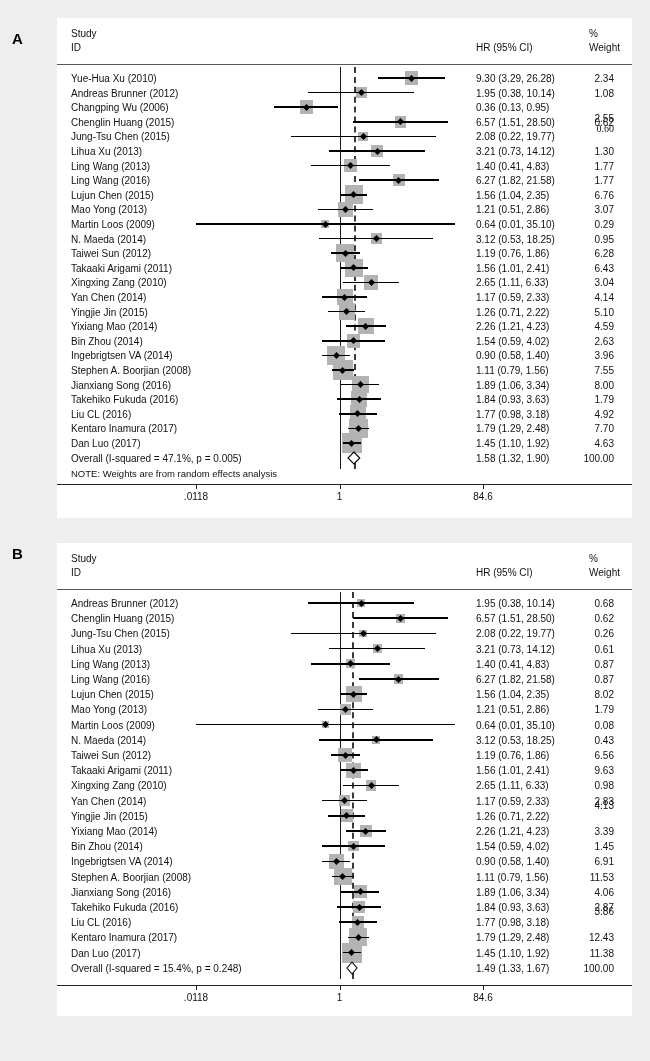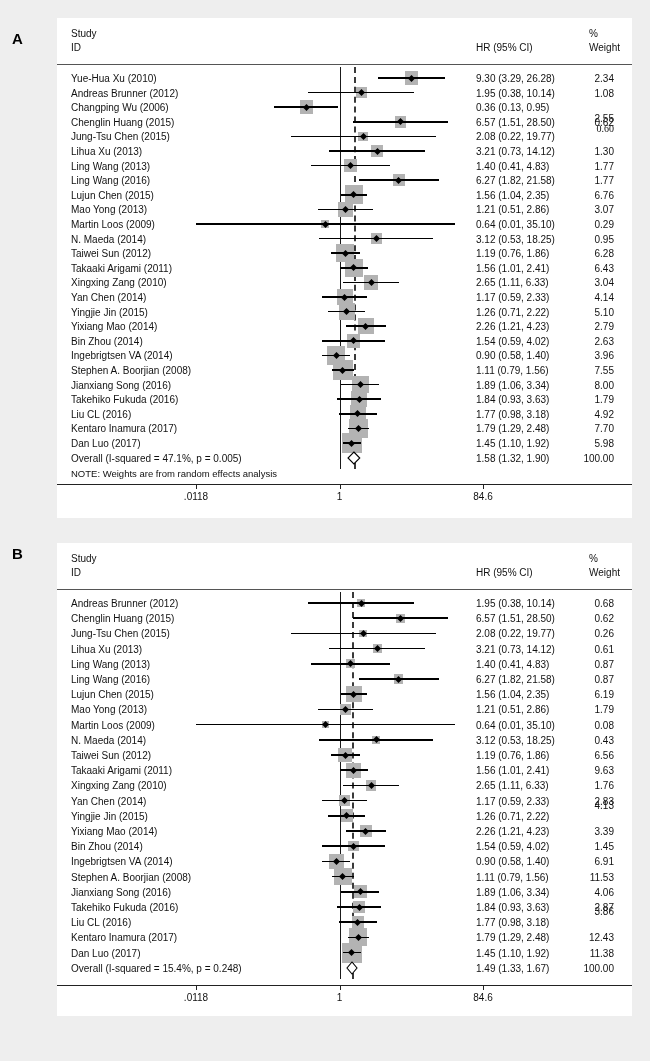--- a/index.html
+++ b/index.html
@@ -222,21 +222,21 @@
       <div class="box" style="left:281.50560523794786px;top:285.1062617990762px;width:16.98747640184767px;height:16.98747640184767px;"></div>
       <div class="ci-line" style="left:271.45559650729126px;top:292.85px;width:36.85451607542154px;"></div>
       <div class="marker" style="left:287.4993434388717px;top:291.1px;"></div>
       <div class="row-hr" style="left:419px;top:288.6px;">1.26 (0.71, 2.22)</div>
       <div class="row-wt" style="right:18px;top:288.6px;">5.10</div>
       <div class="row-label" style="left:14px;top:303.2px;">Yixiang Mao  (2014)</div>
       <div class="box" style="left:300.6756065637987px;top:299.98818232492147px;width:16.423635350157042px;height:16.423635350157042px;"></div>
       <div class="ci-line" style="left:288.6903146720191px;top:307.45px;width:40.46187402533644px;"></div>
       <div class="marker" style="left:306.3874242388772px;top:305.7px;"></div>
       <div class="row-hr" style="left:419px;top:303.2px;">2.26 (1.21, 4.23)</div>
-      <div class="row-wt" style="right:18px;top:303.2px;">2.79</div>
+      <div class="row-wt" style="right:18px;top:303.2px;">4.59</div>
       <div class="row-label" style="left:14px;top:317.8px;">Bin Zhou (2014)</div>
       <div class="box" style="left:289.54162000962407px;top:315.85487520326217px;width:13.890249593475671px;height:13.890249593475671px;"></div>
       <div class="ci-line" style="left:265.4702020223707px;top:322.05px;width:62.035811763846255px;"></div>
       <div class="marker" style="left:293.9867448063619px;top:320.3px;"></div>
       <div class="row-hr" style="left:419px;top:317.8px;">1.54 (0.59, 4.02)</div>
       <div class="row-wt" style="right:18px;top:317.8px;">2.63</div>
       <div class="row-label" style="left:14px;top:332.4px;">Ingebrigtsen VA (2014)</div>
       <div class="box" style="left:269.9674514809273px;top:328.24578224830594px;width:18.308435503388026px;height:18.308435503388026px;"></div>
       <div class="ci-line" style="left:264.9175630329249px;top:336.65px;width:28.48793770152946px;"></div>
       <div class="marker" style="left:276.62166923262134px;top:334.9px;"></div>
@@ -270,21 +270,21 @@
       <div class="box" style="left:291.5996585083287px;top:400.64961979957855px;width:19.500760400842843px;height:19.500760400842843px;"></div>
       <div class="ci-line" style="left:290.76005132760974px;top:409.65px;width:21.130497105535483px;"></div>
       <div class="marker" style="left:298.8500387087501px;top:407.9px;"></div>
       <div class="row-hr" style="left:419px;top:405.4px;">1.79 (1.29, 2.48)</div>
       <div class="row-wt" style="right:18px;top:405.4px;">7.70</div>
       <div class="row-label" style="left:14px;top:420px;">Dan Luo (2017)</div>
       <div class="box" style="left:284.53995375265106px;top:415px;width:20px;height:20px;"></div>
       <div class="ci-line" style="left:285.6090706001116px;top:424.25px;width:18.007511783629923px;"></div>
       <div class="marker" style="left:292.03995375265106px;top:422.5px;"></div>
       <div class="row-hr" style="left:419px;top:420px;">1.45 (1.10, 1.92)</div>
-      <div class="row-wt" style="right:18px;top:420px;">5.98</div>
+      <div class="row-wt" style="right:18px;top:420px;">4.63</div>
       <div class="row-label" style="left:14px;top:434.59999999999997px;">Overall  (I-squared = 47.1%, p = 0.005)</div>
       <svg style="position:absolute;left:290.4283335926858px;top:432.59999999999997px;" width="13.774789865434116" height="14">
       <polygon points="6.887394932717058,1 12.774789865434116,7 6.887394932717058,13 1,7" fill="#ffffff" stroke="#000" stroke-width="1.1"></polygon>
       </svg>
       <div class="row-hr" style="left:419px;top:434.59999999999997px;">1.58 (1.32, 1.90)</div>
       <div class="row-wt" style="right:18px;top:434.59999999999997px;">100.00</div>
       <div class="note" style="left:14px;top:450.2px;">NOTE: Weights are from random effects analysis</div>
       <div class="bottom-rule" style="left:0px;top:466px;width:575px;"></div>
       <div class="axis-line" style="left:0px;top:466px;width:575px;"></div>
       <div class="tick" style="left:139px;top:466px;"></div>
@@ -341,21 +341,21 @@
       <div class="box" style="left:337.30019798436496px;top:131.42430368721563px;width:9.15139262556877px;height:9.15139262556877px;"></div>
       <div class="ci-line" style="left:301.88736842403944px;top:135.25px;width:79.94636388137883px;"></div>
       <div class="marker" style="left:339.37589429714933px;top:133.5px;"></div>
       <div class="row-hr" style="left:419px;top:131px;">6.27 (1.82, 21.58)</div>
       <div class="row-wt" style="right:18px;top:131px;">0.87</div>
       <div class="row-label" style="left:14px;top:146.2px;">Lujun Chen  (2015)</div>
       <div class="box" style="left:289.1197956365832px;top:143.4159018988092px;width:15.568196202381538px;height:15.568196202381538px;"></div>
       <div class="ci-line" style="left:283.7957770257022px;top:150.45px;width:26.35409543959662px;"></div>
       <div class="marker" style="left:294.40389373777396px;top:148.7px;"></div>
       <div class="row-hr" style="left:419px;top:146.2px;">1.56 (1.04, 2.35)</div>
-      <div class="row-wt" style="right:18px;top:146.2px;">6.19</div>
+      <div class="row-wt" style="right:18px;top:146.2px;">8.02</div>
       <div class="row-label" style="left:14px;top:161.39999999999998px;">Mao Yong (2013)</div>
       <div class="box" style="left:283.4301535096444px;top:161.13983883762532px;width:10.520322324749337px;height:10.520322324749337px;"></div>
       <div class="ci-line" style="left:260.7595440912731px;top:165.64999999999998px;width:55.739867726062926px;"></div>
       <div class="marker" style="left:286.1903146720191px;top:163.89999999999998px;"></div>
       <div class="row-hr" style="left:419px;top:161.39999999999998px;">1.21 (0.51, 2.86)</div>
       <div class="row-wt" style="right:18px;top:161.39999999999998px;">1.79</div>
       <div class="row-label" style="left:14px;top:176.6px;">Martin Loos (2009)</div>
       <div class="box" style="left:264.6221792272318px;top:178.12218708320145px;width:6.955625833597067px;height:6.955625833597067px;"></div>
       <div class="ci-line" style="left:139px;top:180.85px;width:258.55946493692255px;"></div>
       <div class="marker" style="left:265.59999214403035px;top:179.1px;"></div>
@@ -377,21 +377,21 @@
       <div class="box" style="left:289.4407527746356px;top:219.73685903686166px;width:14.926281926276658px;height:14.926281926276658px;"></div>
       <div class="ci-line" style="left:282.84950673086223px;top:226.45px;width:28.11541546538092px;"></div>
       <div class="marker" style="left:294.40389373777396px;top:224.7px;"></div>
       <div class="row-hr" style="left:419px;top:222.2px;">1.56 (1.01, 2.41)</div>
       <div class="row-wt" style="right:18px;top:222.2px;">9.63</div>
       <div class="row-label" style="left:14px;top:237.39999999999998px;">Xingxing Zang (2010)</div>
       <div class="box" style="left:308.7928278648642px;top:237.15885876480093px;width:10.482282470398086px;height:10.482282470398086px;"></div>
       <div class="ci-line" style="left:285.90163905507336px;top:241.64999999999998px;width:56.28214893725476px;"></div>
       <div class="marker" style="left:311.53396910006325px;top:239.89999999999998px;"></div>
       <div class="row-hr" style="left:419px;top:237.39999999999998px;">2.65 (1.11, 6.33)</div>
-      <div class="row-wt" style="right:18px;top:237.39999999999998px;">1.76</div>
+      <div class="row-wt" style="right:18px;top:237.39999999999998px;">0.98</div>
       <div class="row-label" style="left:14px;top:252.6px;">Yan Chen (2014)</div>
       <div class="box" style="left:281.76165447128045px;top:251.75811754907411px;width:11.683764901851802px;height:11.683764901851802px;"></div>
       <div class="ci-line" style="left:265.4702020223707px;top:256.85px;width:44.40335599473724px;"></div>
       <div class="marker" style="left:285.10353692220633px;top:255.10000000000002px;"></div>
       <div class="row-hr" style="left:419px;top:252.6px;">1.17 (0.59, 2.33)</div>
       <div class="row-wt" style="right:18px;top:252.6px;">2.83</div>
       <div class="row-label" style="left:14px;top:267.79999999999995px;">Yingjie Jin (2015)</div>
       <div class="box" style="left:283.5662318624591px;top:266.3668884235874px;width:12.866223152825095px;height:12.866223152825095px;"></div>
       <div class="ci-line" style="left:271.45559650729126px;top:272.04999999999995px;width:36.85451607542154px;"></div>
       <div class="marker" style="left:287.4993434388717px;top:270.29999999999995px;"></div>

